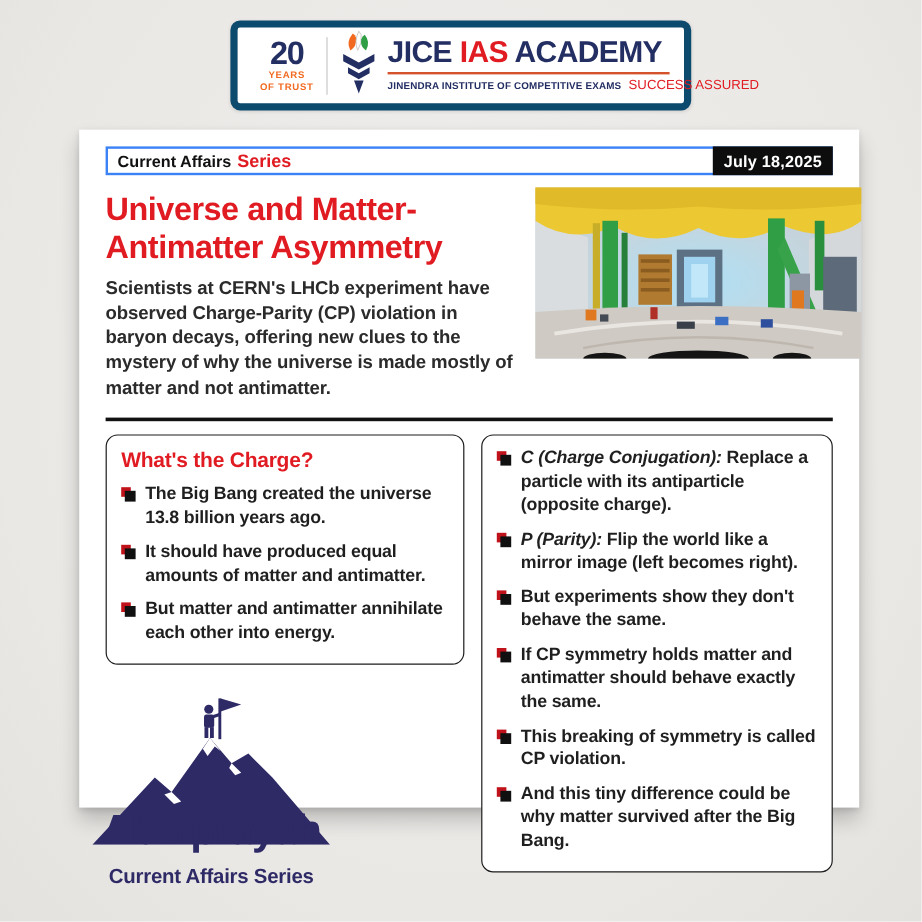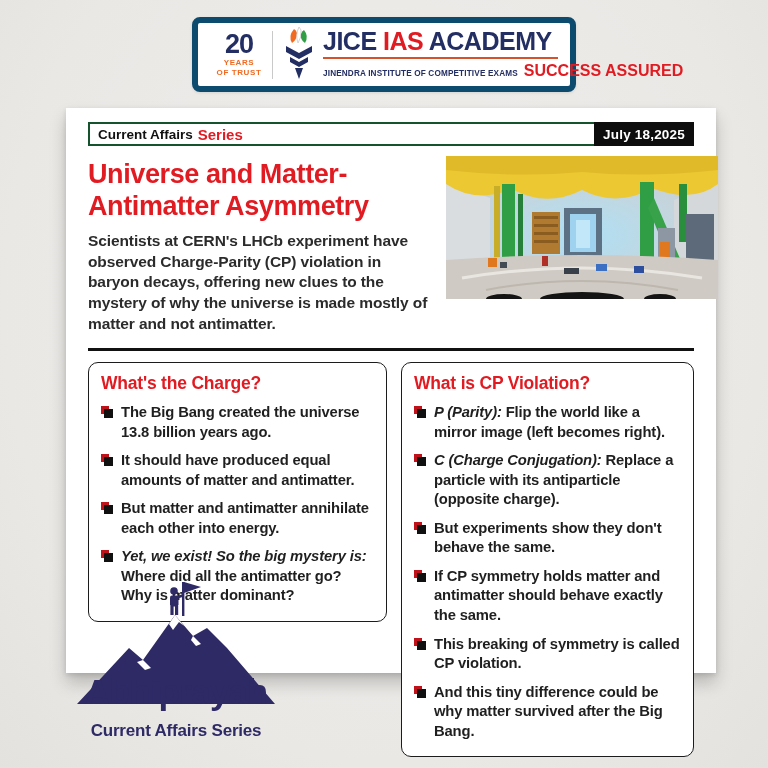--- a/index.html
+++ b/index.html
@@ -21,29 +21,29 @@
   .years-lbl,.trust-lbl{font-size:8px;font-weight:bold;color:var(--orange,#f26a21);letter-spacing:.6px;line-height:1.25;}
   .hdr-divider{width:1px;height:48px;background:#c9c9c9;margin:0 8px 0 4px;}
   .torch{flex:0 0 36px;margin-right:6px;}
   .brand-text{flex:1;min-width:0;}
   .brand-main{font-size:25px;font-weight:bold;letter-spacing:-.5px;line-height:1;white-space:nowrap;}
   .brand-main .navy{color:var(--navy,#232e63);}
   .brand-main .red{color:var(--red,#e11b22);}
   .brand-rule{height:2px;background:#d4532c;margin:3px 0 3px;}
   .brand-sub{display:flex;justify-content:space-between;align-items:baseline;gap:6px;}
   .tagline{font-size:8.2px;font-weight:bold;color:var(--navy,#232e63);letter-spacing:.15px;white-space:nowrap;}
-  .motto{font-size:16px;font-weight:bold;color:var(--red,#e11b22);white-space:nowrap;}
+  .motto{font-size:11px;font-weight:normal;color:var(--red,#e11b22);white-space:nowrap;}
   
   .card{
     position:absolute;left:66px;top:108px;width:650px;height:565px;
     background:#fff;box-sizing:border-box;
     box-shadow:0 10px 16px rgba(0,0,0,.20), 0 2px 5px rgba(0,0,0,.12);
   }
   .topbar{
-    margin:14px 22px 0;height:24px;border:2px solid #14532d;background:#fff;
+    margin:14px 22px 0;height:24px;border:2px solid #3b82f6;background:#fff;
     display:flex;align-items:center;position:relative;padding-left:8px;box-sizing:border-box;
   }
   .topbar .t-black{font-size:13.5px;font-weight:bold;color:#111;}
   .topbar .t-red{font-size:15px;font-weight:bold;color:var(--red,#e11b22);margin-left:5px;}
   .date-chip{
     position:absolute;right:-2px;top:-2px;bottom:-2px;background:#0d0d0d;color:#fff;
     display:flex;align-items:center;padding:0 9px;font-size:13.5px;font-weight:bold;letter-spacing:.2px;
   }
   .hero-row{margin:10px 22px 0;display:flex;justify-content:space-between;gap:16px;}
   .hero-left{width:342px;flex:0 0 342px;}
@@ -196,37 +196,32 @@
   <li class="bullet">
     <span class="bullet-icon"></span>
     <span class="bullet-text"><span>It should have produced equal amounts of matter and antimatter.</span></span>
   </li>
 
   <li class="bullet">
     <span class="bullet-icon"></span>
     <span class="bullet-text"><span>But matter and antimatter annihilate each other into energy.</span></span>
   </li>
 
-  <li class="bullet">
-    <span class="bullet-icon"></span>
-    <span class="bullet-text"><span class="lead">Yet, we exist! So the big mystery is: </span><span>Where did all the antimatter go? Why is matter dominant?</span></span>
-  </li>
 </ul>
     </section>
     <section class="info-box box-right">
-      <h2 class="box-heading">What is CP Violation?</h2>
       <ul class="bullets">
   <li class="bullet">
     <span class="bullet-icon"></span>
+    <span class="bullet-text"><span class="lead">C (Charge Conjugation): </span><span>Replace a particle with its antiparticle (opposite charge).</span></span>
+  </li>
+
+  <li class="bullet">
+    <span class="bullet-icon"></span>
     <span class="bullet-text"><span class="lead">P (Parity): </span><span>Flip the world like a mirror image (left becomes right).</span></span>
-  </li>
-
-  <li class="bullet">
-    <span class="bullet-icon"></span>
-    <span class="bullet-text"><span class="lead">C (Charge Conjugation): </span><span>Replace a particle with its antiparticle (opposite charge).</span></span>
   </li>
 
   <li class="bullet">
     <span class="bullet-icon"></span>
     <span class="bullet-text"><span>But experiments show they don't behave the same.</span></span>
   </li>
 
   <li class="bullet">
     <span class="bullet-icon"></span>
     <span class="bullet-text"><span>If CP symmetry holds matter and antimatter should behave exactly the same.</span></span>

